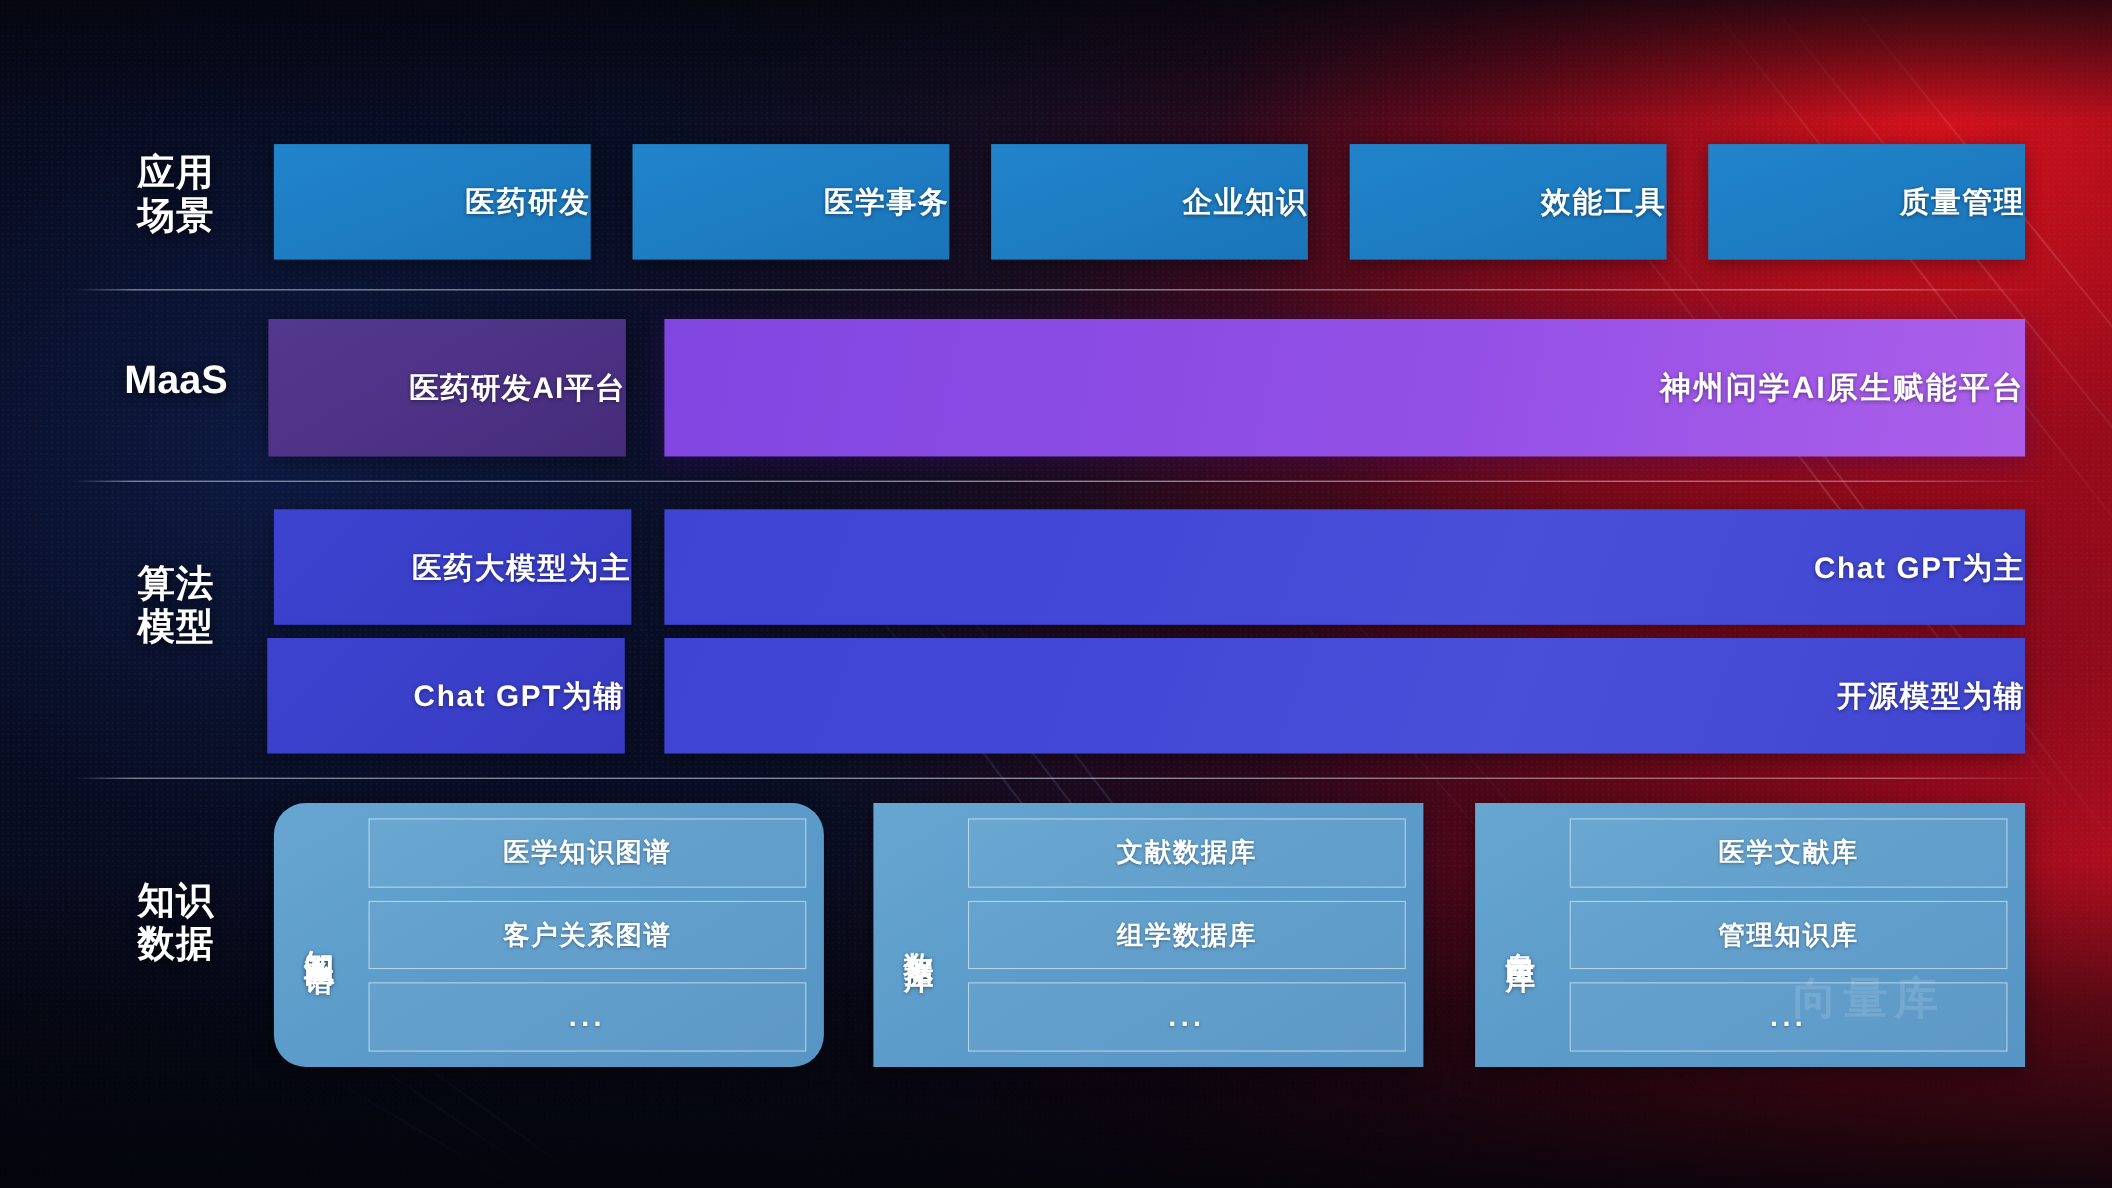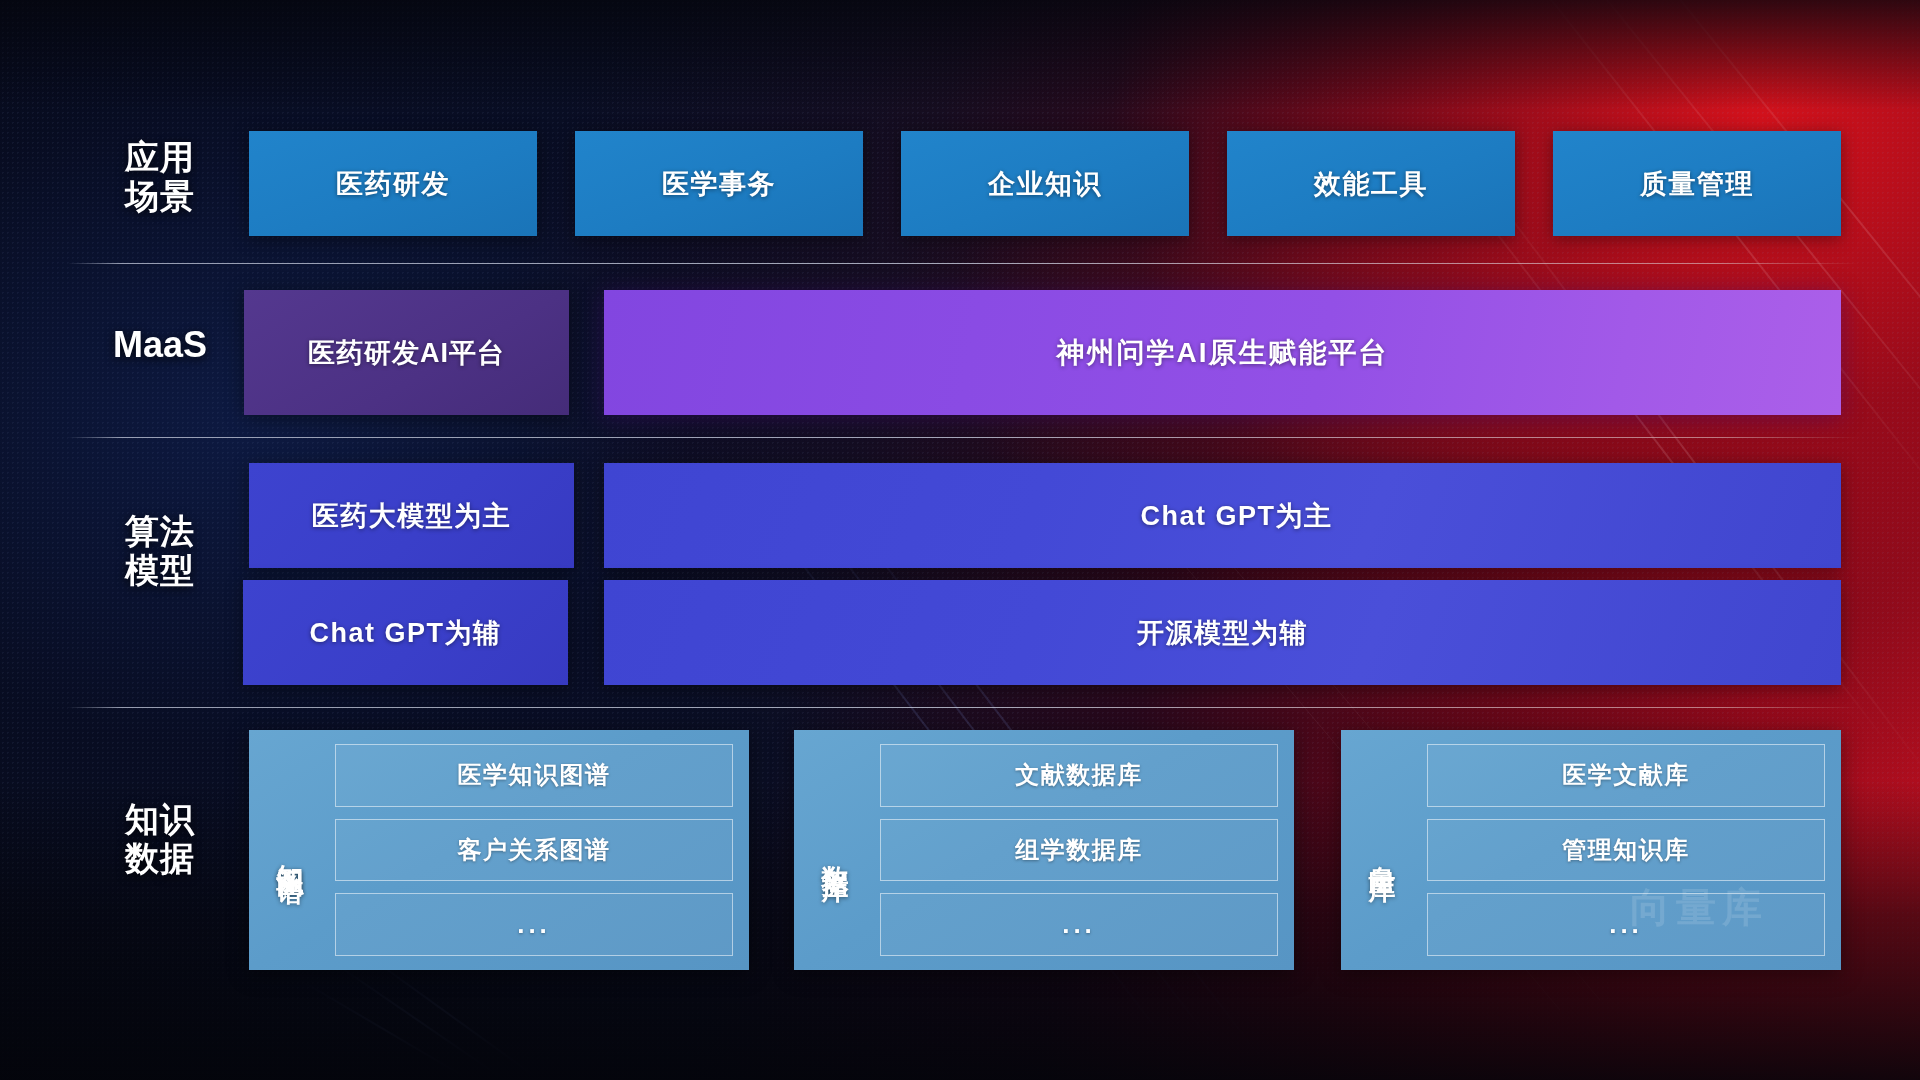--- a/index.html
+++ b/index.html
@@ -40,21 +40,21 @@
     position:absolute;color:#ffffff;font-weight:bold;
     text-align:center;line-height:1.14;letter-spacing:1px;
     text-shadow:0 2px 10px rgba(0,0,0,.85);
   }
   .sep{
     position:absolute;height:1px;
     background:linear-gradient(90deg, rgba(190,196,215,.0) 0%, rgba(196,202,220,.75) 3%, rgba(206,212,228,.78) 50%, rgba(214,170,175,.70) 92%, rgba(214,160,165,0) 100%);
   }
 
   .box{
-    position:absolute;display:flex;align-items:center;justify-content:center;
+    position:absolute;display:flex;align-items:center;justify-content:flex-end;
     color:#fff;font-weight:bold;text-align:center;
     text-shadow:0 1px 4px rgba(0,0,0,.45);
     box-sizing:border-box;
   }
 
   .scene-box{
     background:linear-gradient(160deg,#2184cb 0%,#1d7cc2 55%,#1a74b8 100%);
     font-size:27px;letter-spacing:1.5px;
     box-shadow:0 3px 16px rgba(0,0,0,.38);
   }
@@ -201,21 +201,21 @@
   <div class="box algo-wide" style="left:604px;top:463px;width:1237px;height:105px;padding-left:28px;">
     <span>Chat GPT为主</span>
   </div>
   <div class="box algo-box" style="left:243px;top:580px;width:325px;height:105px;">
     <span>Chat GPT为辅</span>
   </div>
   <div class="box algo-wide" style="left:604px;top:580px;width:1237px;height:105px;">
     <span>开源模型为辅</span>
   </div>
 
-  <div class="kpanel" style="left:249px;top:730px;width:500px;height:240px;">
+  <div class="kpanel" style="left:249px;top:730px;width:500px;height:240px;border-radius:29px;">
     <div class="vlabel">
       <span>知识图谱</span>
     </div>
     <div class="items">
       <div class="kitem">
         <span>医学知识图谱</span>
       </div>
       <div class="kitem">
         <span>客户关系图谱</span>
       </div>

